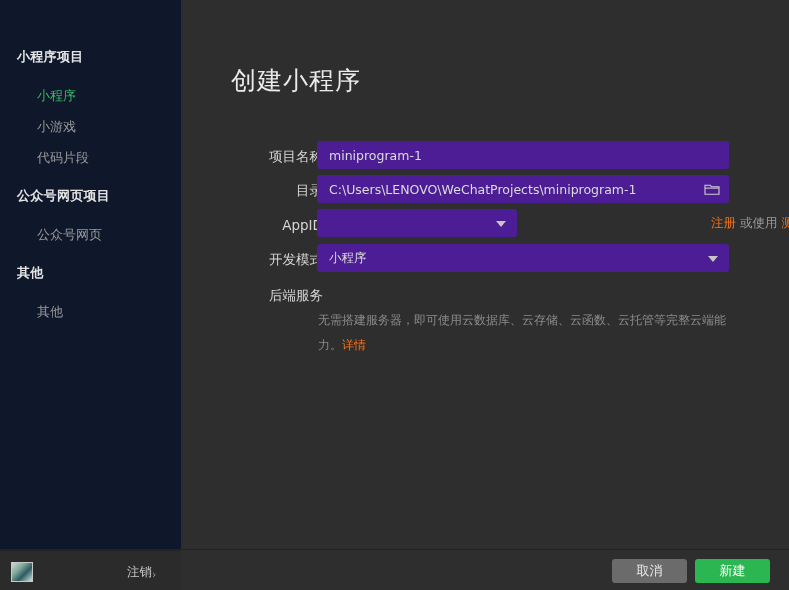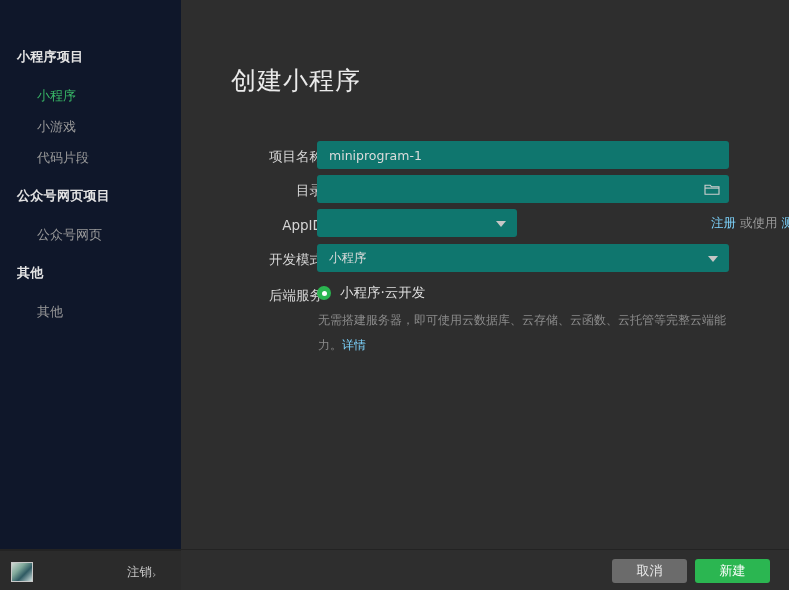--- a/index.html
+++ b/index.html
@@ -110,21 +110,21 @@
     width: 96px;
     text-align: right;
     font-size: 13.5px;
     color: #d5d5d5;
     white-space: nowrap;
   }
   .field {
     position: absolute;
     left: 136px;
     height: 28px;
-    background: #0f766e;
+    background: #4c1d95;
     border-radius: 3px;
     box-sizing: border-box;
     display: flex;
     align-items: center;
   }
   .field .ftext {
     font-size: 12.5px;
     color: #dcdcdc;
     padding-left: 12px;
     white-space: nowrap;
@@ -161,21 +161,21 @@
     left: 530px;
     top: 215px;
     font-size: 12.5px;
     color: #9a9a9a;
     display: flex;
     align-items: center;
     gap: 4px;
     white-space: nowrap;
   }
   .link {
-    color: #7dd3fc;
+    color: #f97316;
     cursor: pointer;
   }
 
   
   .radio-row {
     position: absolute;
     left: 136px;
     top: 284px;
     display: flex;
     align-items: center;
@@ -328,20 +328,21 @@
 
     <div class="form">
 
       <div class="row-label" style="top:148px">项目名称</div>
       <div class="field wide" style="top:141px">
         <span class="ftext" placeholder="请输入项目名称">miniprogram-1</span>
       </div>
 
       <div class="row-label" style="top:182px">目录</div>
       <div class="field wide" style="top:175px">
+        <span class="ftext" placeholder="请选择目录">C:\Users\LENOVO\WeChatProjects\miniprogram-1</span>
         <span class="folder-btn">
           <svg width="16" height="14" viewBox="0 0 16 14" fill="none" stroke="#d0d0d0" stroke-width="1.1">
             <path d="M1 3.2h5.2l1.2 1.5H15v7.6H1z"></path>
             <path d="M1 6.1h14"></path>
           </svg>
         </span>
       </div>
 
       <div class="row-label" style="top:217px">AppID</div>
       <div class="field narrow" style="top:209px">
@@ -356,24 +357,20 @@
       </div>
 
       <div class="row-label" style="top:251px">开发模式</div>
       <div class="field wide" style="top:244px">
         <span class="ftext">小程序</span>
         <span class="caret"></span>
       </div>
 
       <div class="row-label" style="top:287px">后端服务</div>
       <div class="radio-row">
-        <div class="radio-opt">
-          <span class="radio-mark on"></span>
-          <span class="radio-label">小程序·云开发</span>
-        </div>
       </div>
 
       <div class="help-text">
         <span>无需搭建服务器，即可使用云数据库、云存储、云函数、云托管等完整云端能力。</span><span class="link">详情</span>
       </div>
 
     </div>
   </div>
 
   <div class="bottombar">

